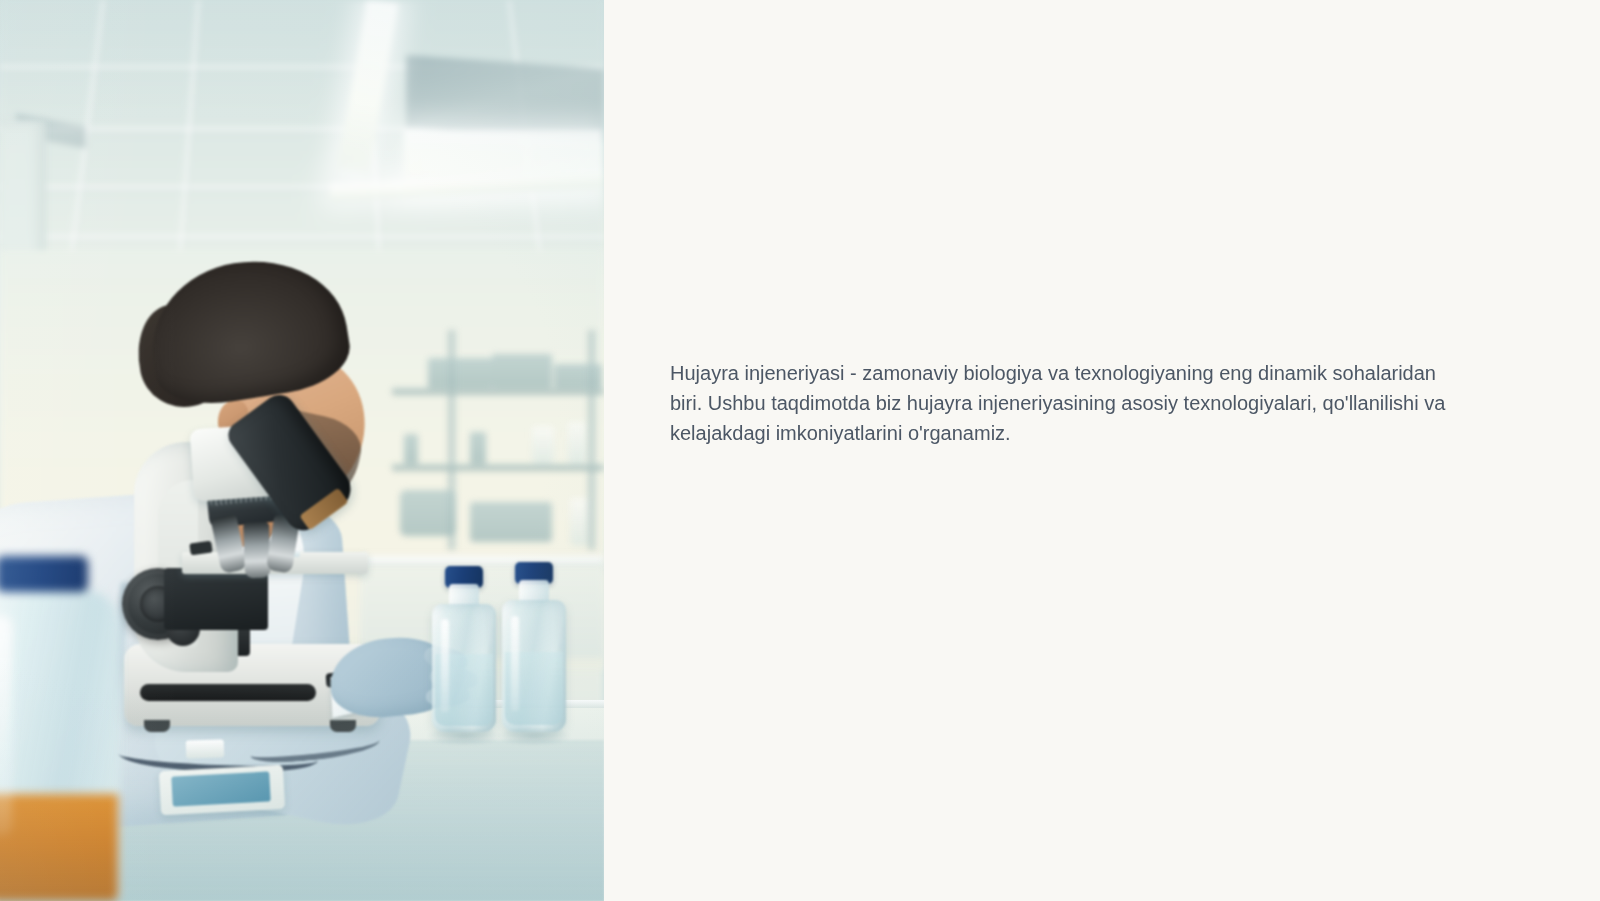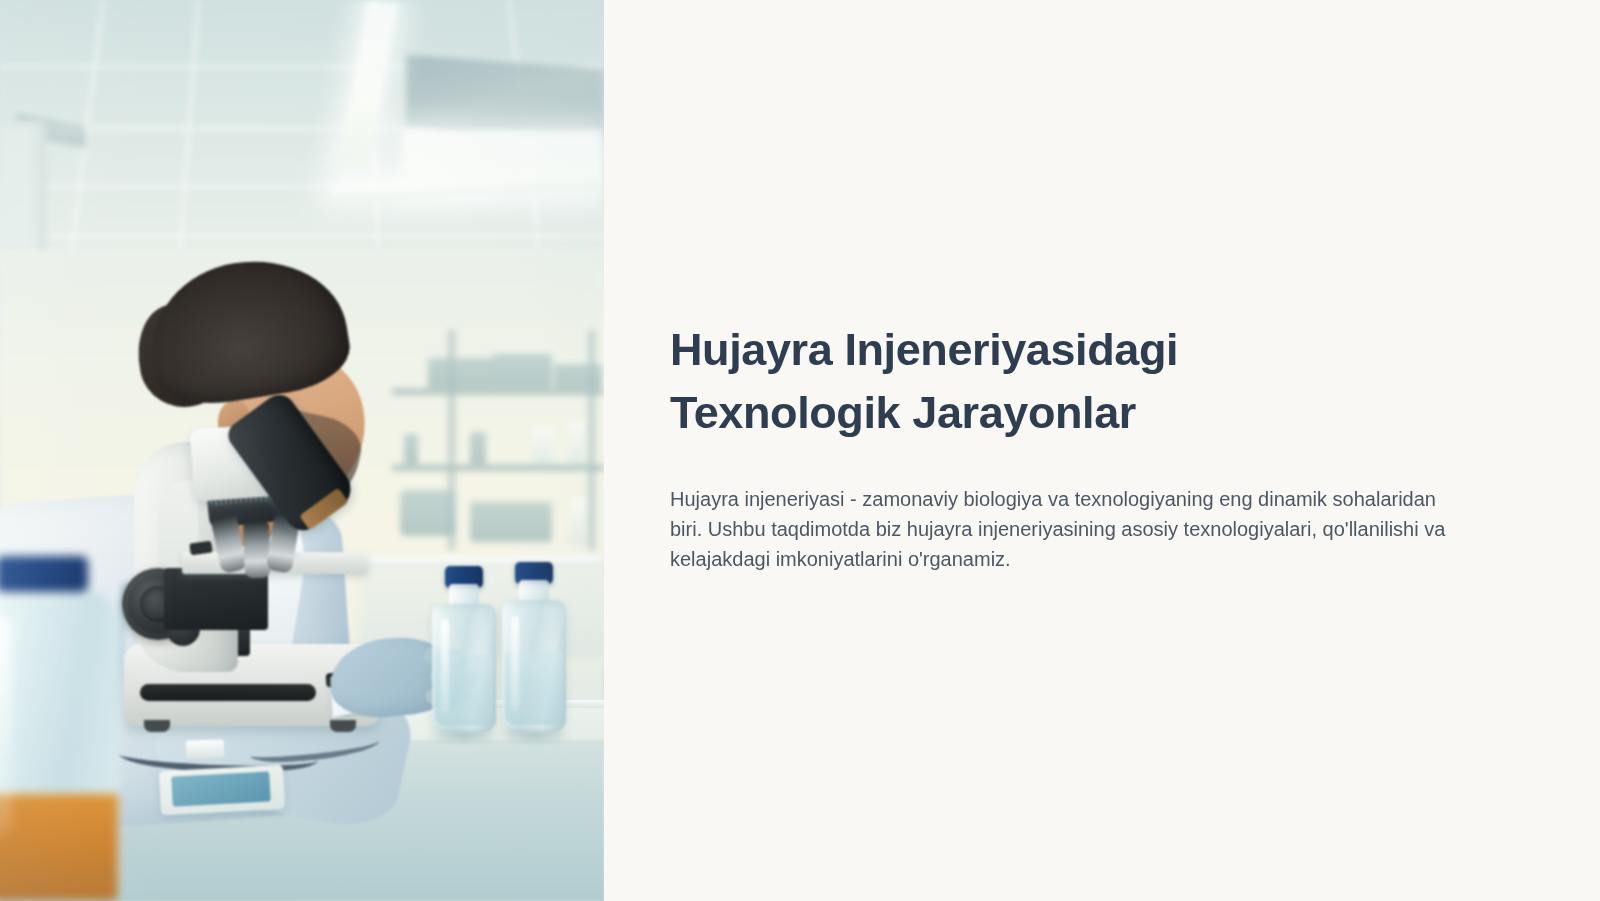--- a/index.html
+++ b/index.html
@@ -598,19 +598,17 @@
       <div class="fg-cap"></div>
       <div class="fg-hl"></div>
     </div>
 
     <div class="photo-soft"></div>
   </div>
 
   <div class="content">
 
     <div class="text-block">
-      <h1 class="slide-title">Hujayra Injeneriyasidagi
-Texnologik Jarayonlar</h1>
       <p class="slide-subtitle">Hujayra injeneriyasi - zamonaviy biologiya va texnologiyaning eng dinamik sohalaridan biri. Ushbu taqdimotda biz hujayra injeneriyasining asosiy texnologiyalari, qo'llanilishi va kelajakdagi imkoniyatlarini o'rganamiz.</p>
     </div>
 
   </div>
 </div>
 
 </body></html>

